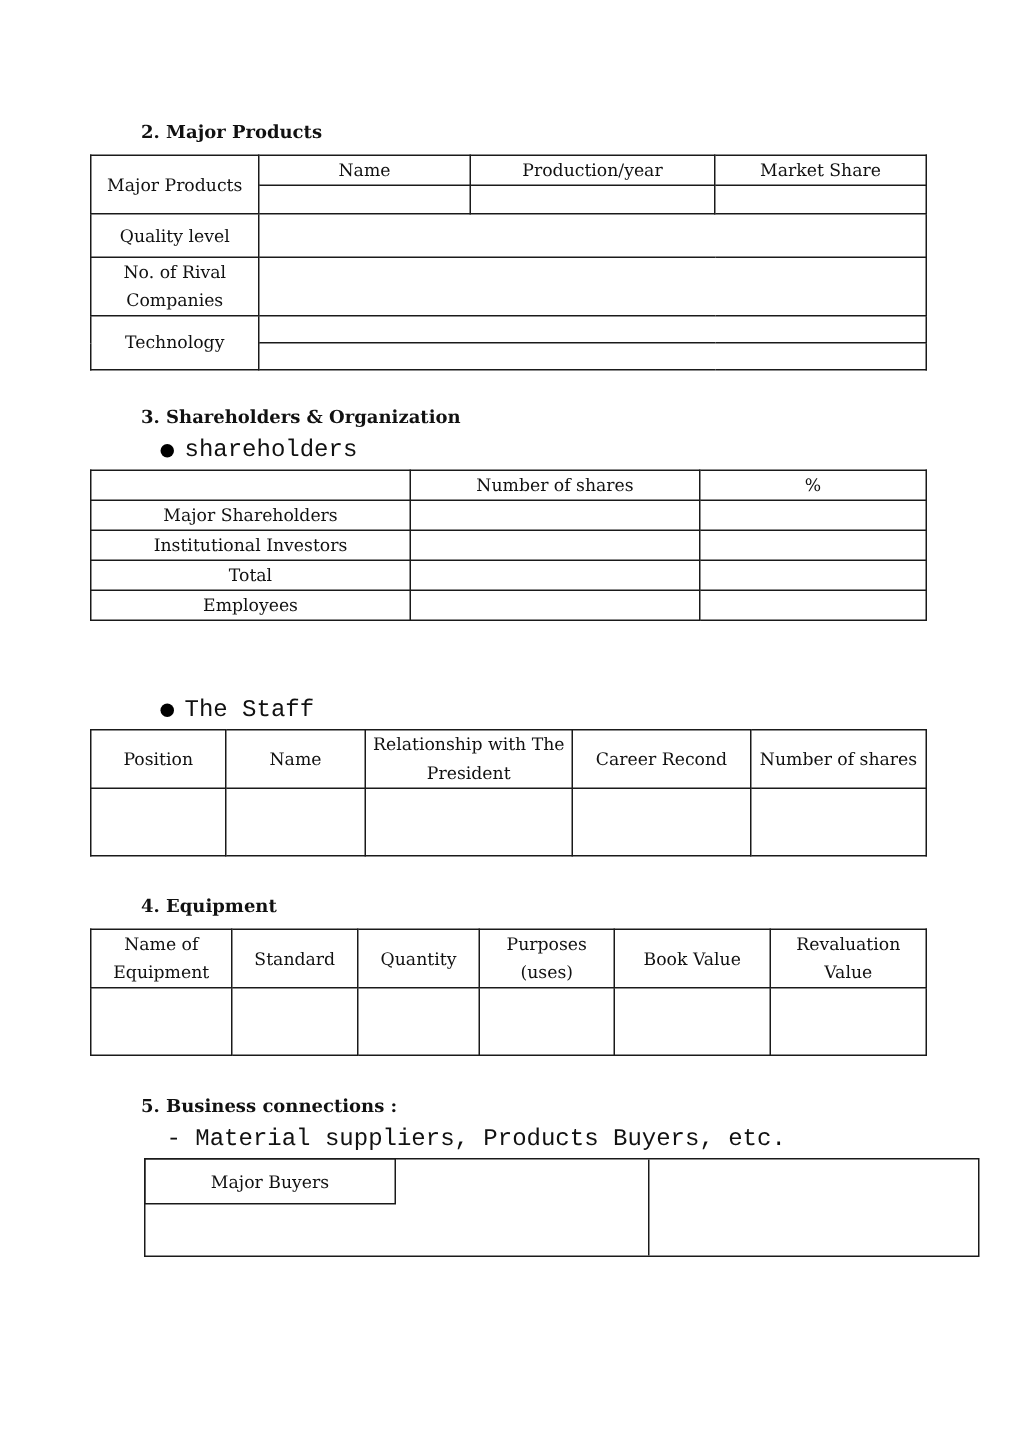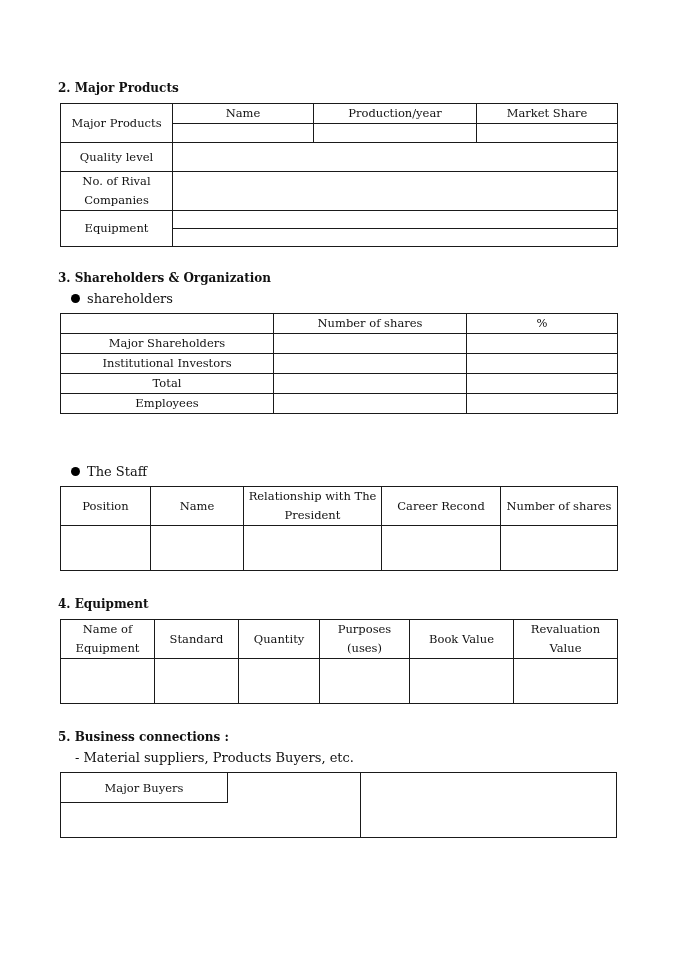--- a/index.html
+++ b/index.html
@@ -1,20 +1,20 @@
 <!DOCTYPE html>
 <html><head>
 <meta charset="utf-8">
 <style>
   html, body { margin: 0; padding: 0; background: #ffffff; }
   body { width: 680px; height: 962px; position: relative; overflow: hidden;
          font-family: "DejaVu Serif", "Liberation Serif", serif; color: #111; }
-  .abs { position: absolute; }
+  .abs { position: absolute; margin-left: 36px; }
   .sec-title { font-family: "DejaVu Serif", "Liberation Serif", serif; font-weight: bold; font-size: 12px; white-space: nowrap; }
-  .sub { font-size: 13px; white-space: nowrap; display: flex; align-items: center; }
+  .sub { font-size: 16px; white-space: nowrap; display: flex; align-items: center; font-family: Liberation Mono, monospace; }
   .bullet { width: 9px; height: 9px; border-radius: 50%; background: #000; display: inline-block; margin-right: 7px; }
   table { border-collapse: collapse; position: absolute; table-layout: fixed; }
   td { border: 1px solid #1a1a1a; font-size: 11.5px; text-align: center; vertical-align: middle; padding: 0; line-height: 19px; }
   .outer { border: 1.5px solid #1a1a1a; }
   .cell { position: absolute; border: 1px solid #1a1a1a; box-sizing: border-box; font-size: 11.5px; display: flex; align-items: center; justify-content: center; }
 </style>
 </head>
 <body>
 
 <div class="abs sec-title" style="left:58px; top:81px;">2. Major Products</div>
@@ -40,21 +40,21 @@
   </tr>
   <tr style="height:29px">
     <td>Quality level</td>
     <td colspan="3"></td>
   </tr>
   <tr style="height:36px">
     <td>No. of Rival Companies</td>
     <td colspan="3"></td>
   </tr>
   <tr style="height:18px">
-    <td rowspan="2">Equipment</td>
+    <td rowspan="2">Technology</td>
     <td colspan="3"></td>
   </tr>
   <tr style="height:18px">
     <td colspan="3"></td>
   </tr>
 </tbody>
   </table>
 
 <div class="abs sec-title" style="left:58px; top:271px;">3. Shareholders &amp; Organization</div>
 <div class="abs sub" style="left:71px; top:291px;">

